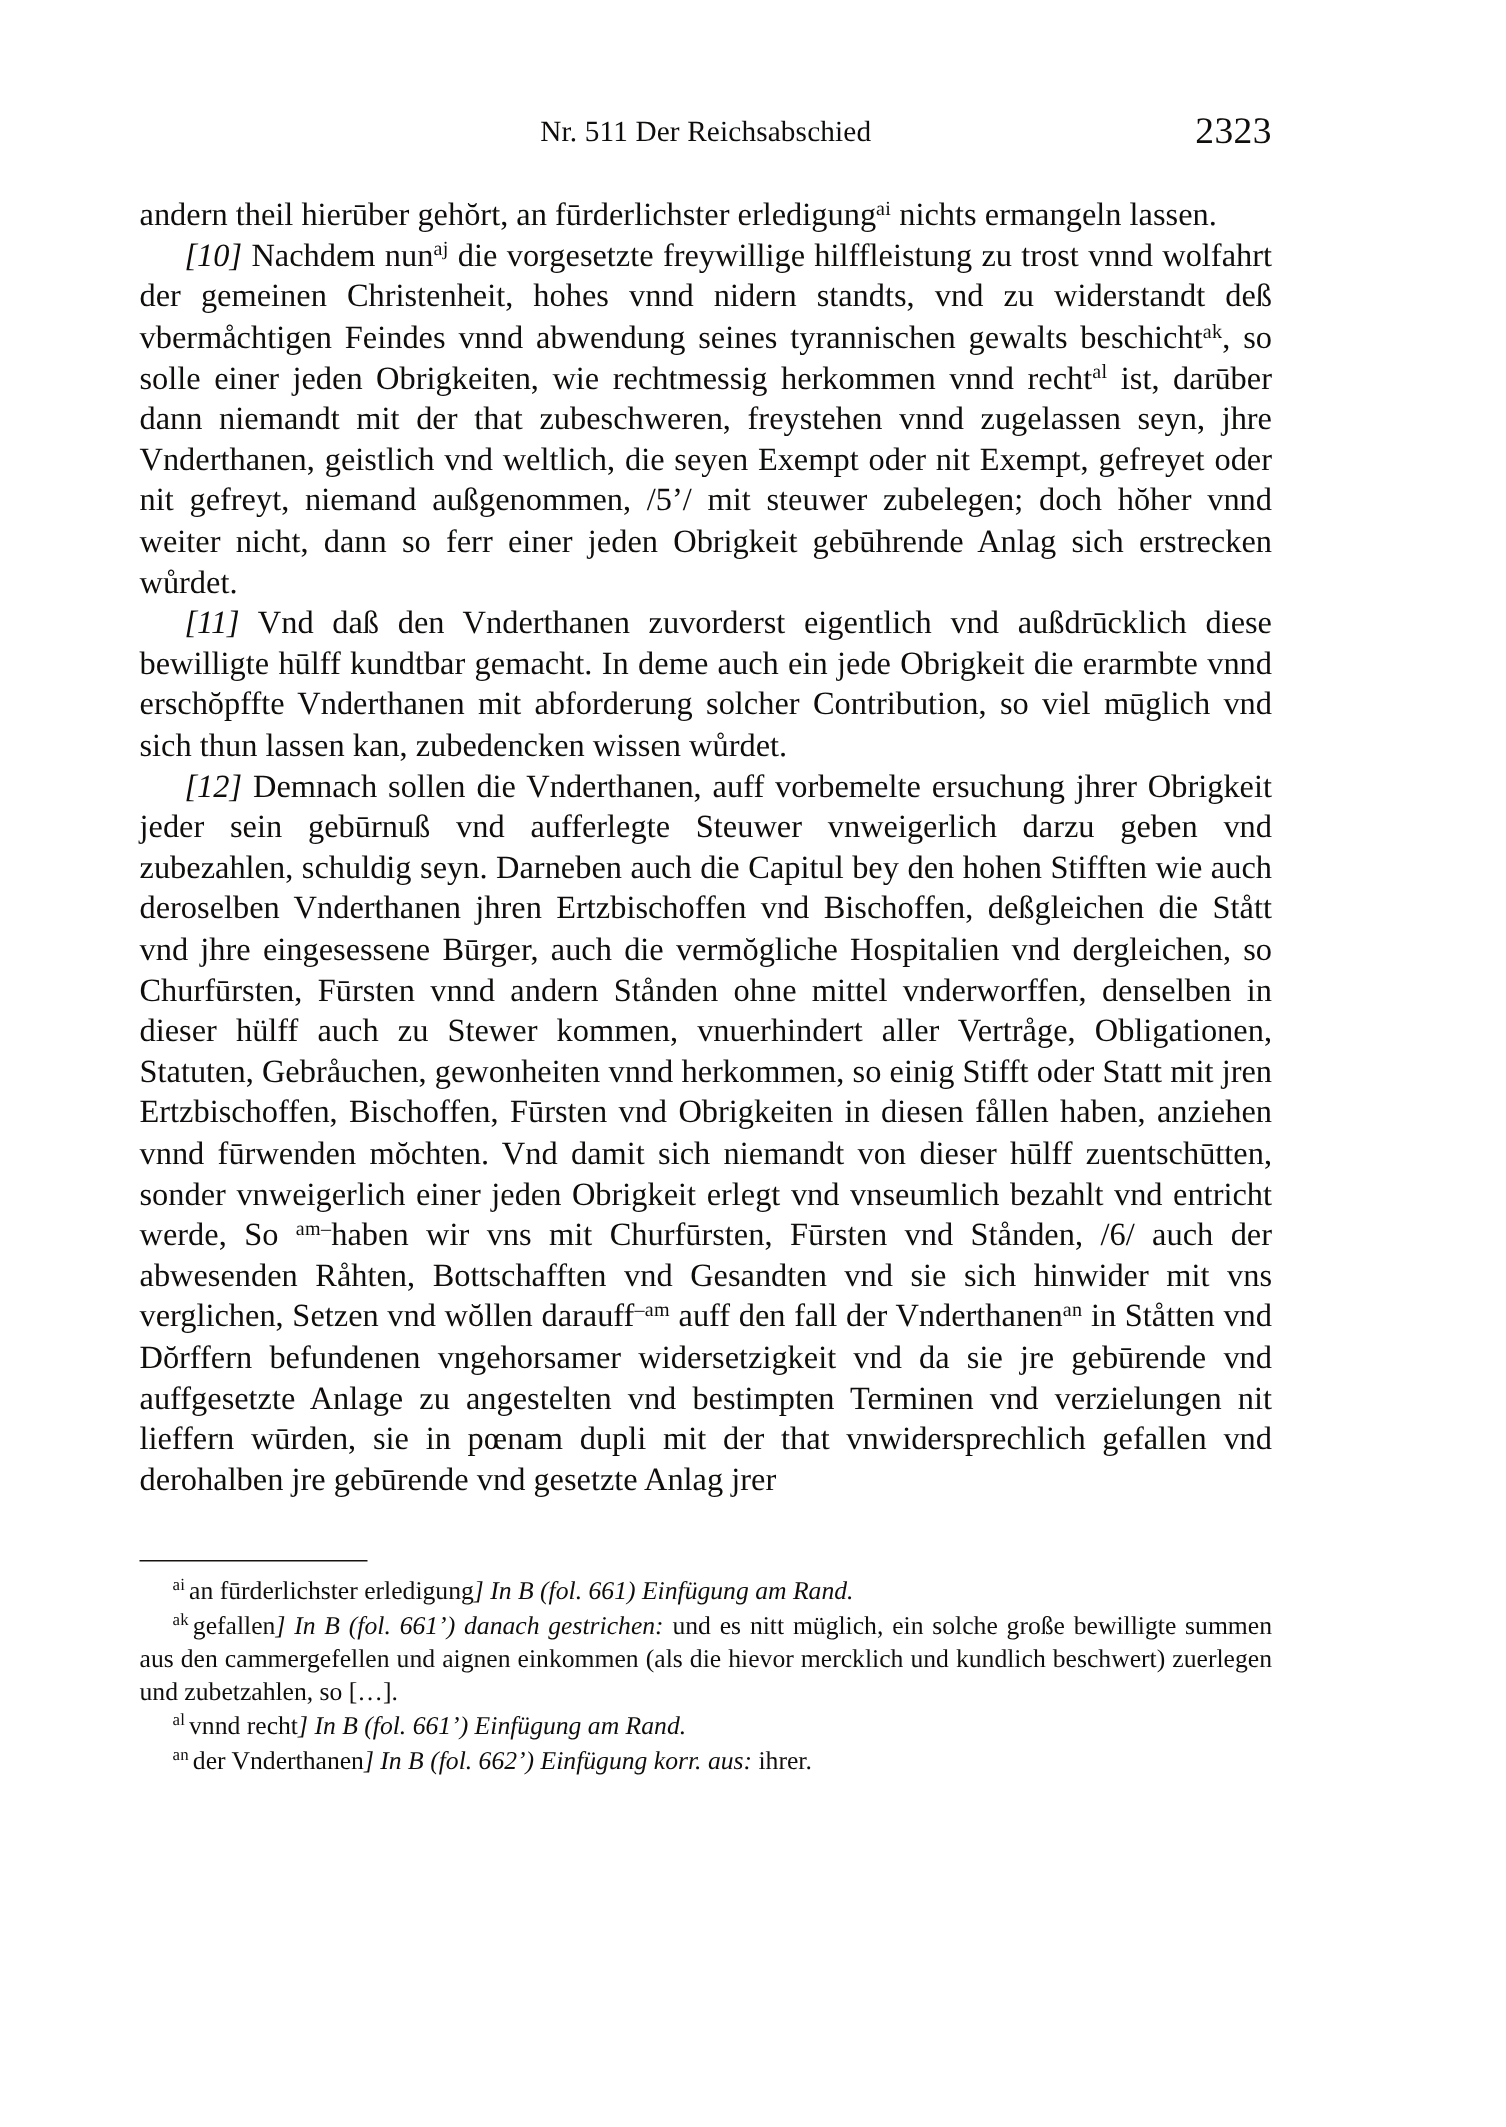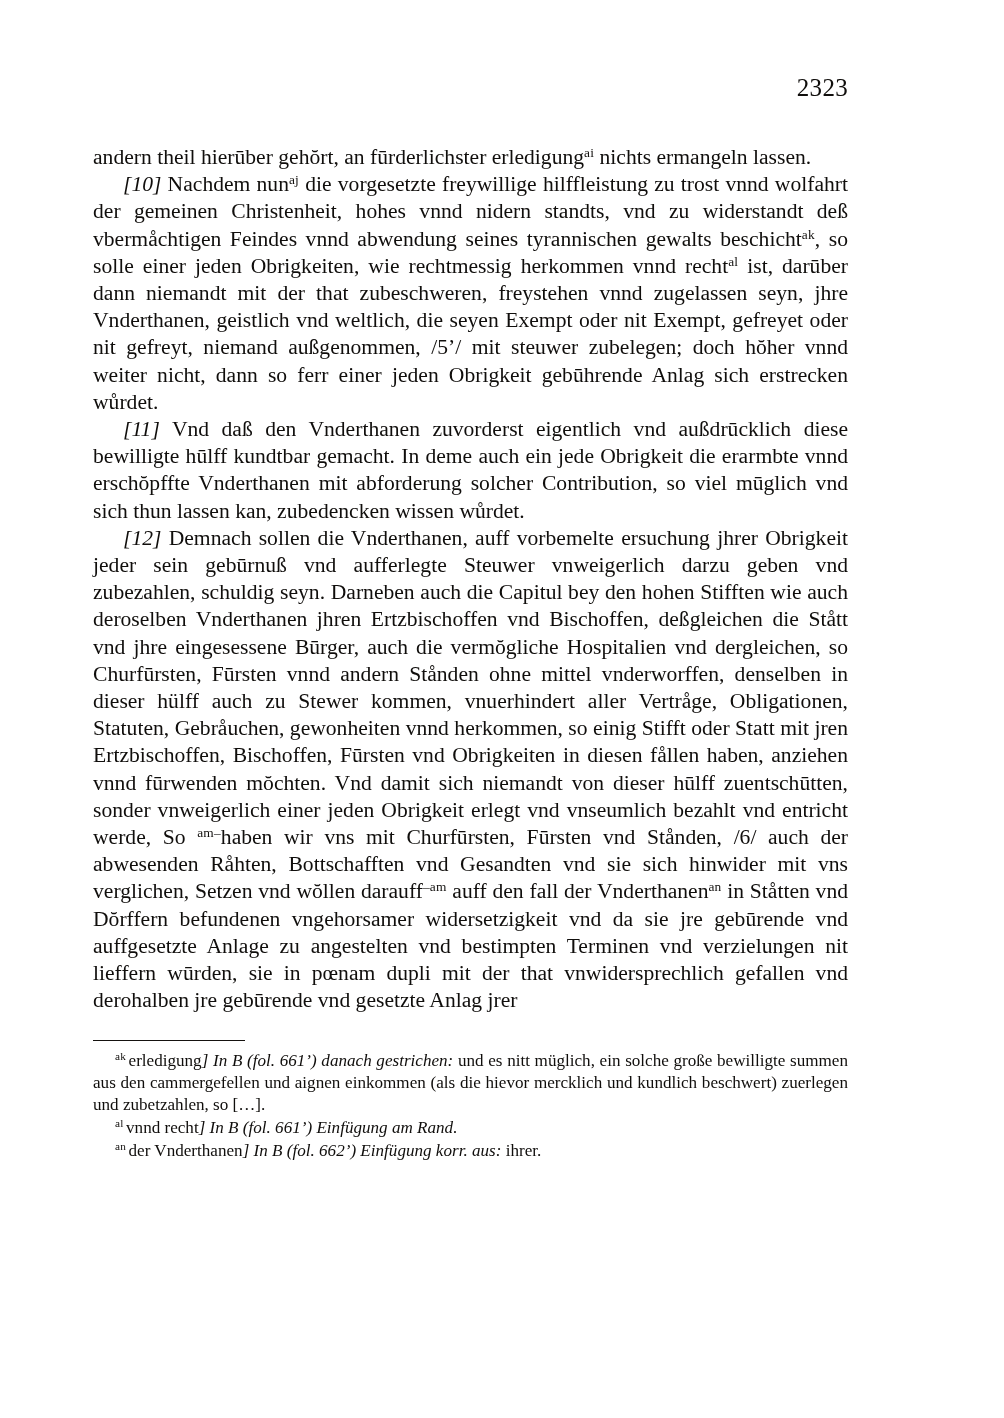--- a/index.html
+++ b/index.html
@@ -43,21 +43,21 @@
     position: absolute;
     right: 0;
     top: -4px;
     font-size: 25px;
     letter-spacing: 0.3px;
     text-align: right;
   }
 
   
   .body-block {
-    margin-top: 20px;
+    margin-top: 6px;
     font-size: 21.6px;
     line-height: 27.2px;
     text-align: justify;
     text-justify: inter-word;
     hyphens: manual;
   }
   .para {
     margin: 0;
     text-indent: 0;
   }
@@ -111,32 +111,34 @@
   .fn .bracket {
     font-style: italic;
   }
 </style>
 </head>
 <body>
 
 <div class="page">
 
   <div class="runhead">
+    <div class="runhead-title">Nr. 511 Der Reichsabschied</div>
     <div class="runhead-folio">2323</div>
   </div>
 
   <div class="body-block" id="body-block">
       <p class="para"><span>andern theil hierūber gehŏrt, an fūrderlichster erledigung</span><sup class="sig">ai</sup><span> nichts ermangeln lassen.</span></p>
       <p class="para indent"><span class="para-num">[10]</span><span> Nachdem nun</span><sup class="sig">aj</sup><span> die vorgesetzte freywillige hilffleistung zu trost vnnd wolfahrt der gemeinen Christenheit, hohes vnnd nidern standts, vnd zu widerstandt deß vbermåchtigen Feindes vnnd abwendung seines tyrannischen gewalts beschicht</span><sup class="sig">ak</sup><span>, so solle einer jeden Obrigkeiten, wie rechtmessig herkommen vnnd recht</span><sup class="sig">al</sup><span> ist, darūber dann niemandt mit der that zubeschweren, freystehen vnnd zugelassen seyn, jhre Vnderthanen, geistlich vnd weltlich, die seyen Exempt oder nit Exempt, gefreyet oder nit gefreyt, niemand außgenommen, </span><span class="folio-mark">/5’/</span><span> mit steuwer zubelegen; doch hŏher vnnd weiter nicht, dann so ferr einer jeden Obrigkeit gebūhrende Anlag sich erstrecken wůrdet.</span></p>
       <p class="para indent"><span class="para-num">[11]</span><span> Vnd daß den Vnderthanen zuvorderst eigentlich vnd außdrūcklich diese bewilligte hūlff kundtbar gemacht. In deme auch ein jede Obrigkeit die erarmbte vnnd erschŏpffte Vnderthanen mit abforderung solcher Contribution, so viel mūglich vnd sich thun lassen kan, zubedencken wissen wůrdet.</span></p>
       <p class="para indent"><span class="para-num">[12]</span><span> Demnach sollen die Vnderthanen, auff vorbemelte ersuchung jhrer Obrigkeit jeder sein gebūrnuß vnd aufferlegte Steuwer vnweigerlich darzu geben vnd zubezahlen, schuldig seyn. Darneben auch die Capitul bey den hohen Stifften wie auch deroselben Vnderthanen jhren Ertzbischoffen vnd Bischoffen, deßgleichen die Stått vnd jhre eingesessene Būrger, auch die vermŏgliche Hospitalien vnd dergleichen, so Churfūrsten, Fūrsten vnnd andern Stånden ohne mittel vnderworffen, denselben in dieser hülff auch zu Stewer kommen, vnuerhindert aller Vertråge, Obligationen, Statuten, Gebråuchen, gewonheiten vnnd herkommen, so einig Stifft oder Statt mit jren Ertzbischoffen, Bischoffen, Fūrsten vnd Obrigkeiten in diesen fållen haben, anziehen vnnd fūrwenden mŏchten. Vnd damit sich niemandt von dieser hūlff zuentschūtten, sonder vnweigerlich einer jeden Obrigkeit erlegt vnd vnseumlich bezahlt vnd entricht werde, So </span><sup class="sig">am–</sup><span>haben wir vns mit Churfūrsten, Fūrsten vnd Stånden, </span><span class="folio-mark">/6/</span><span> auch der abwesenden Råhten, Bottschafften vnd Gesandten vnd sie sich hinwider mit vns verglichen, Setzen vnd wŏllen darauff</span><sup class="sig">–am</sup><span> auff den fall der Vnderthanen</span><sup class="sig">an</sup><span> in Ståtten vnd Dŏrffern befundenen vngehorsamer widersetzigkeit vnd da sie jre gebūrende vnd auffgesetzte Anlage zu angestelten vnd bestimpten Terminen vnd verzielungen nit lieffern wūrden, sie in pœnam dupli mit der that vnwidersprechlich gefallen vnd derohalben jre gebūrende vnd gesetzte Anlag jrer</span></p>
     </div>
 
   <div class="apparatus">
     <hr class="fn-rule">
     <div id="apparatus-list">
-        <p class="fn"><sup class="sig">ak</sup><span>erledigung</span><span class="bracket">]</span><span class="ed"> In B (fol. 661’) danach gestrichen:</span><span> und es nitt müglich, ein solche große bewilligte summen aus den cammergefellen und aignen einkommen (als die hievor mercklich und kundlich beschwert) zuerlegen und zubetzahlen, so […].</span></p>
+        <p class="fn"><sup class="sig">ai</sup><span>an fūrderlichster erledigung</span><span class="bracket">]</span><span class="ed"> In B (fol. 661) Einfügung am Rand.</span></p>
+        <p class="fn"><sup class="sig">ak</sup><span>gefallen</span><span class="bracket">]</span><span class="ed"> In B (fol. 661’) danach gestrichen:</span><span> und es nitt müglich, ein solche große bewilligte summen aus den cammergefellen und aignen einkommen (als die hievor mercklich und kundlich beschwert) zuerlegen und zubetzahlen, so […].</span></p>
         <p class="fn"><sup class="sig">al</sup><span>vnnd recht</span><span class="bracket">]</span><span class="ed"> In B (fol. 661’) Einfügung am Rand.</span></p>
         <p class="fn"><sup class="sig">an</sup><span>der Vnderthanen</span><span class="bracket">]</span><span class="ed"> In B (fol. 662’) Einfügung korr. aus:</span><span> ihrer.</span></p>
       </div>
   </div>
 
 </div>
 
 </body></html>

